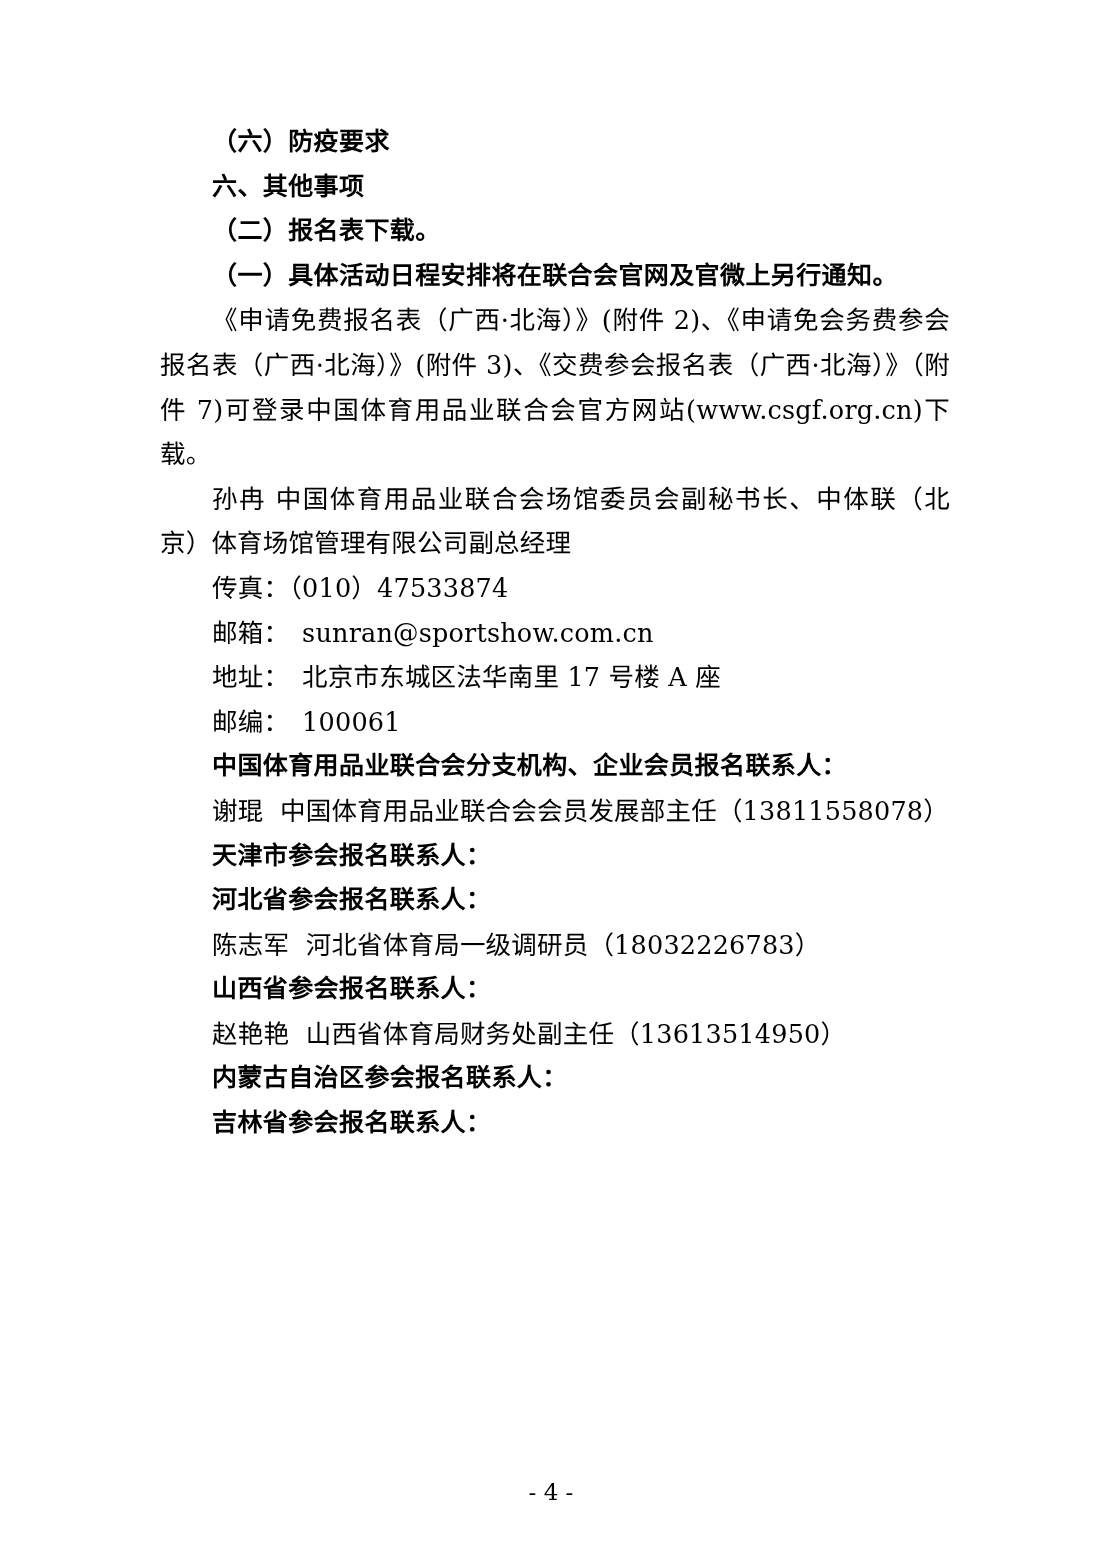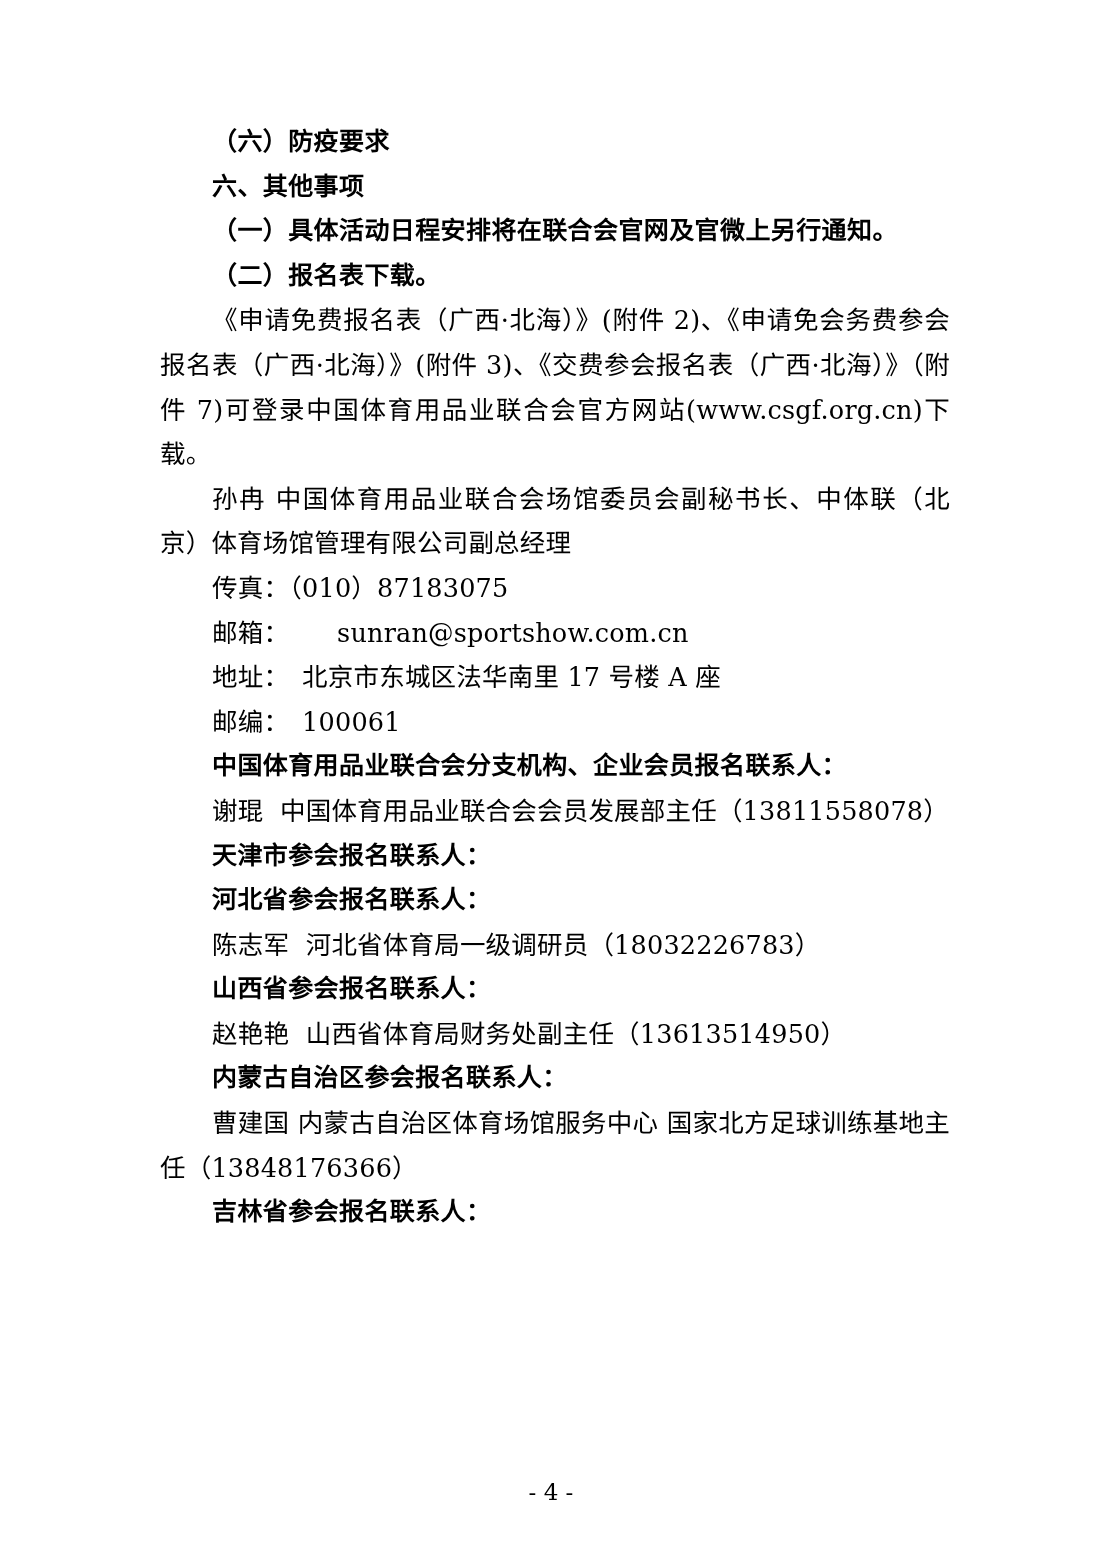--- a/index.html
+++ b/index.html
@@ -49,21 +49,20 @@
   .blockpara {
     font-size: 25.5px;
     line-height: 44.6px;
     text-align: justify;
     text-justify: inter-ideograph;
     text-indent: 52px;
     letter-spacing: 0.2px;
   }
   .mono-ascii {
     font-family: "DejaVu Serif", "Liberation Serif", serif;
-    margin-left: 35px;
   }
   .footer {
     position: absolute;
     left: 0;
     bottom: 54px;
     width: 1102px;
     text-align: center;
     font-size: 23px;
     font-family: "DejaVu Serif", "Liberation Serif", serif;
   }
@@ -73,50 +72,49 @@
 <body>
 
 <div class="page">
   <div class="content">
 
     <p class="line bold indent2">（六）防疫要求</p>
 
 
     <p class="line bold indent2">六、其他事项</p>
 
+    <p class="line bold indent2">（二）报名表下载。</p>
+
     <p class="line bold indent2">（一）具体活动日程安排将在联合会官网及官微上另行通知。</p>
-
-    <p class="line bold indent2">（二）报名表下载。</p>
 
     <p class="blockpara">《申请免费报名表（广西·北海）》(附件 2)、《申请免会务费参会报名表（广西·北海）》(附件 3)、《交费参会报名表（广西·北海）》（附件 7)可登录中国体育用品业联合会官方网站(www.csgf.org.cn)下载。</p>
 
     <p class="line bold indent2"></p>
 
     <p class="blockpara">孙冉  中国体育用品业联合会场馆委员会副秘书长、中体联（北京）体育场馆管理有限公司副总经理</p>
 
 
-    <p class="line indent2"><span>传真：</span><span>（010）87183075</span></p>
+    <p class="line indent2"><span>传真：</span><span>（010）47533874</span></p>
 
     <p class="line indent2"><span>邮箱：</span><span class="sp"></span><span class="mono-ascii">sunran@sportshow.com.cn</span></p>
 
     <p class="line indent2"><span>地址：</span><span class="sp"></span><span>北京市东城区法华南里 17 号楼 A 座</span></p>
 
     <p class="line indent2"><span>邮编：</span><span class="sp"></span><span>100061</span></p>
 
     <p class="line bold indent2">中国体育用品业联合会分支机构、企业会员报名联系人：</p>
     <p class="line indent2">谢琨  中国体育用品业联合会会员发展部主任（13811558078）</p>
 
     <p class="line bold indent2">天津市参会报名联系人：</p>
 
     <p class="line bold indent2">河北省参会报名联系人：</p>
     <p class="line indent2">陈志军  河北省体育局一级调研员（18032226783）</p>
 
     <p class="line bold indent2">山西省参会报名联系人：</p>
     <p class="line indent2">赵艳艳  山西省体育局财务处副主任（13613514950）</p>
 
     <p class="line bold indent2">内蒙古自治区参会报名联系人：</p>
-    <p class="blockpara">曹建国  内蒙古自治区体育场馆服务中心  国家北方足球训练基地主任（13848176366）</p>
 
     <p class="line bold indent2">吉林省参会报名联系人：</p>
 
   </div>
   <div class="footer">- 4 -</div>
 </div>
 
 </body></html>

